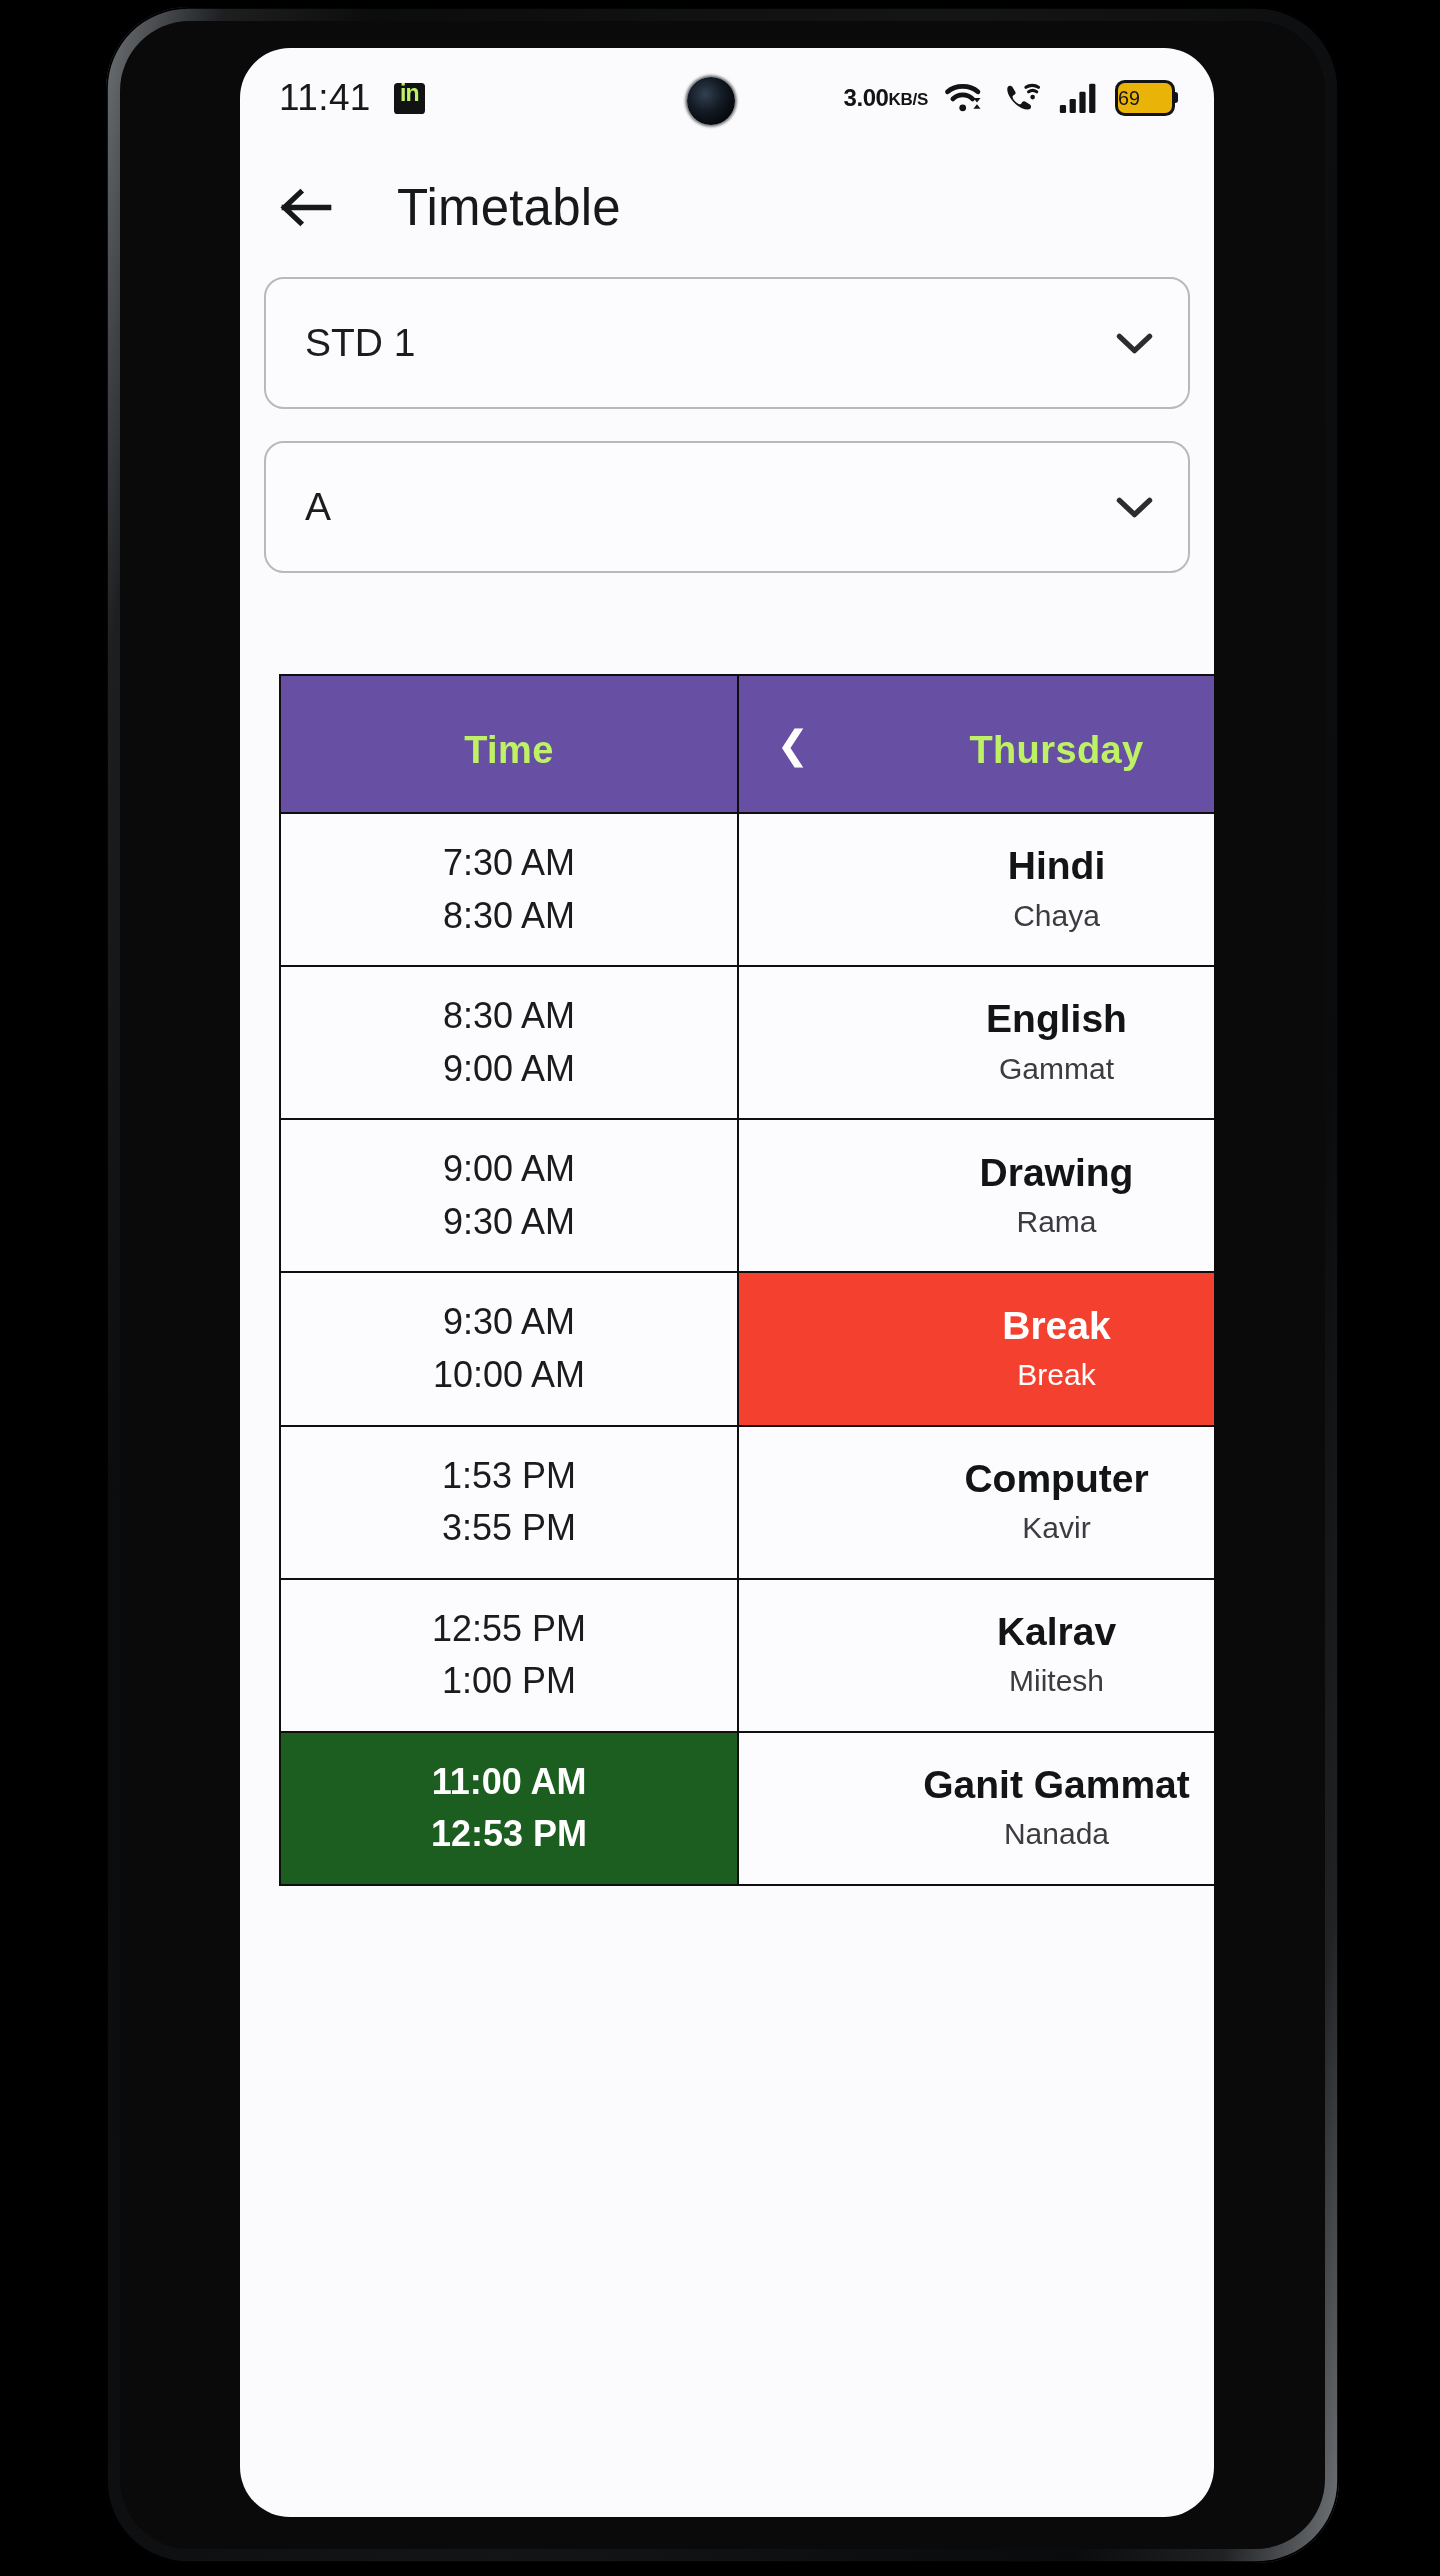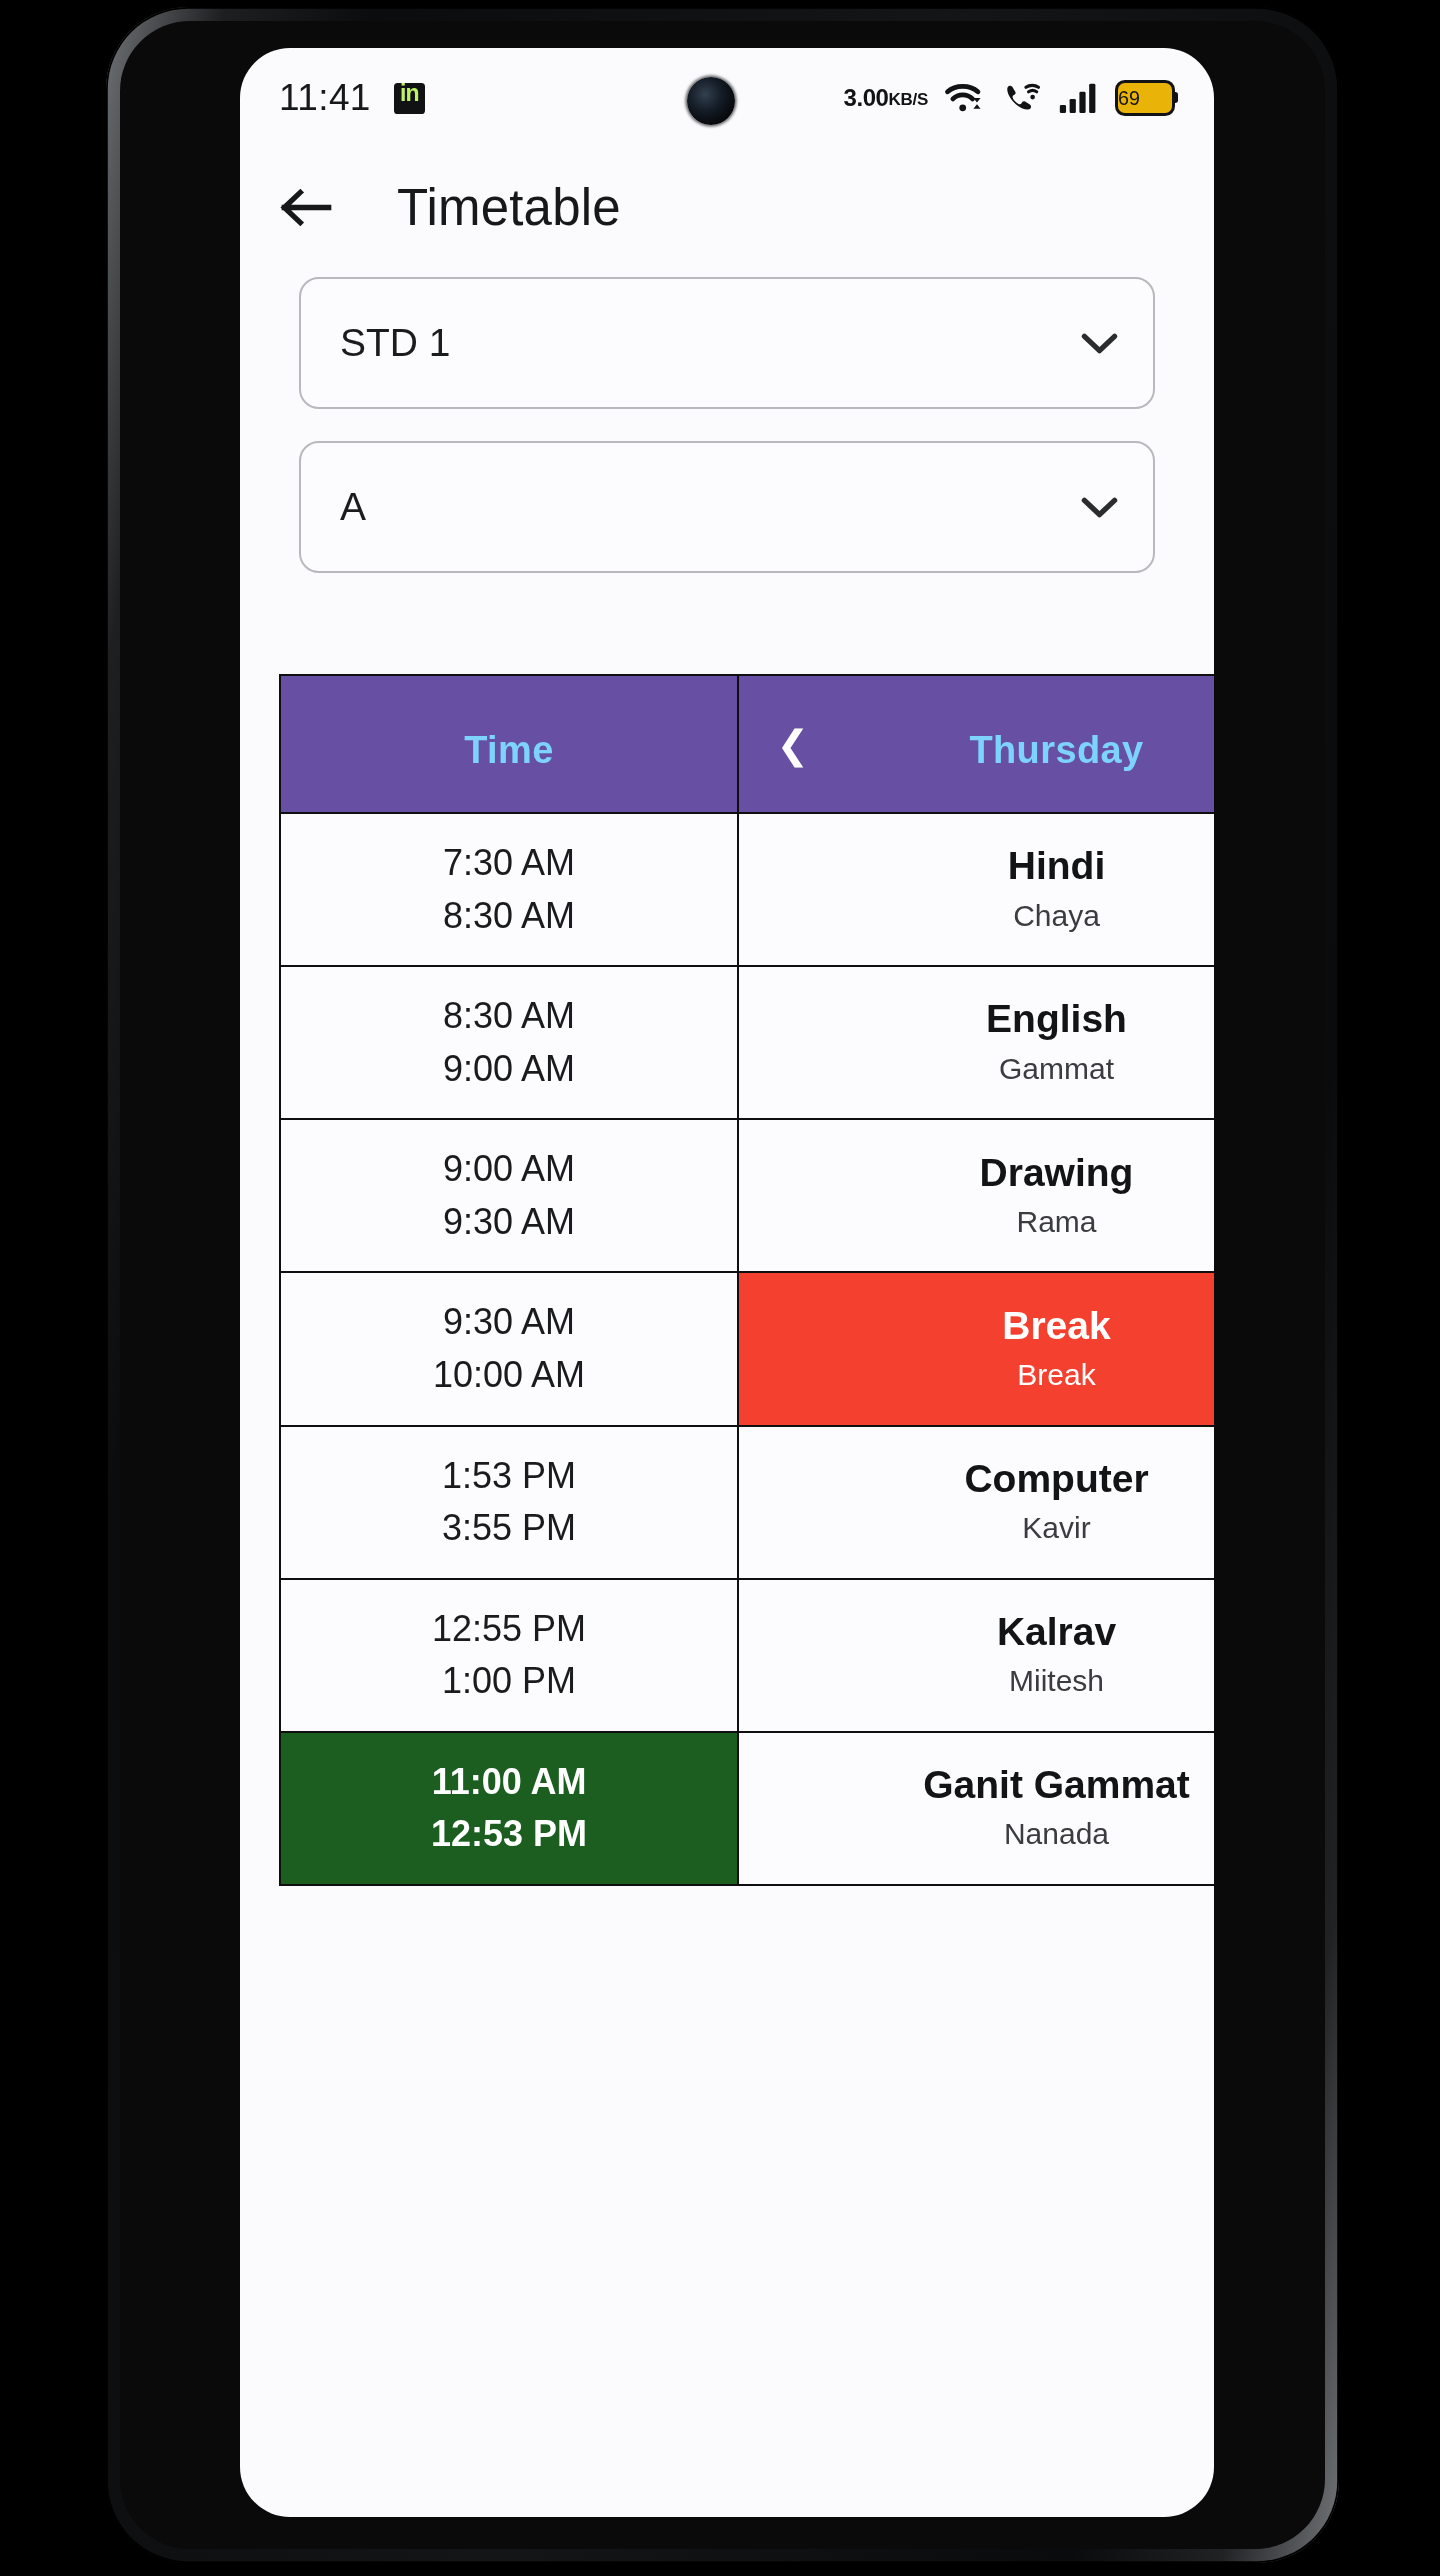--- a/index.html
+++ b/index.html
@@ -165,21 +165,21 @@
     letter-spacing: 0.2px;
     margin-left: 16px;
   }
 
   
   .selects {
     position: absolute;
     left: 0;
     top: 229px;
     width: 100%;
-    padding: 0 59px;
+    padding: 0 24px;
     box-sizing: border-box;
   }
   .select-box {
     height: 132px;
     border: 2.2px solid #b9b9bd;
     border-radius: 19.7px;
     background: #fcfbfe;
     display: flex;
     align-items: center;
     justify-content: space-between;
@@ -238,21 +238,21 @@
     padding: 23px 0;
   }
   .tt-head .cell-time,
   .tt-head .cell-sub {
     height: 136px;
     padding: 0;
   }
   .head-label {
     font-size: 38px;
     font-weight: 700;
-    color: #7dd3fc;
+    color: #bef264;
     letter-spacing: 0.4px;
     margin-top: 12px;
   }
   .day-nav {
     display: flex;
     align-items: center;
     justify-content: space-between;
     width: 100%;
     padding: 0 32px;
     box-sizing: border-box;

